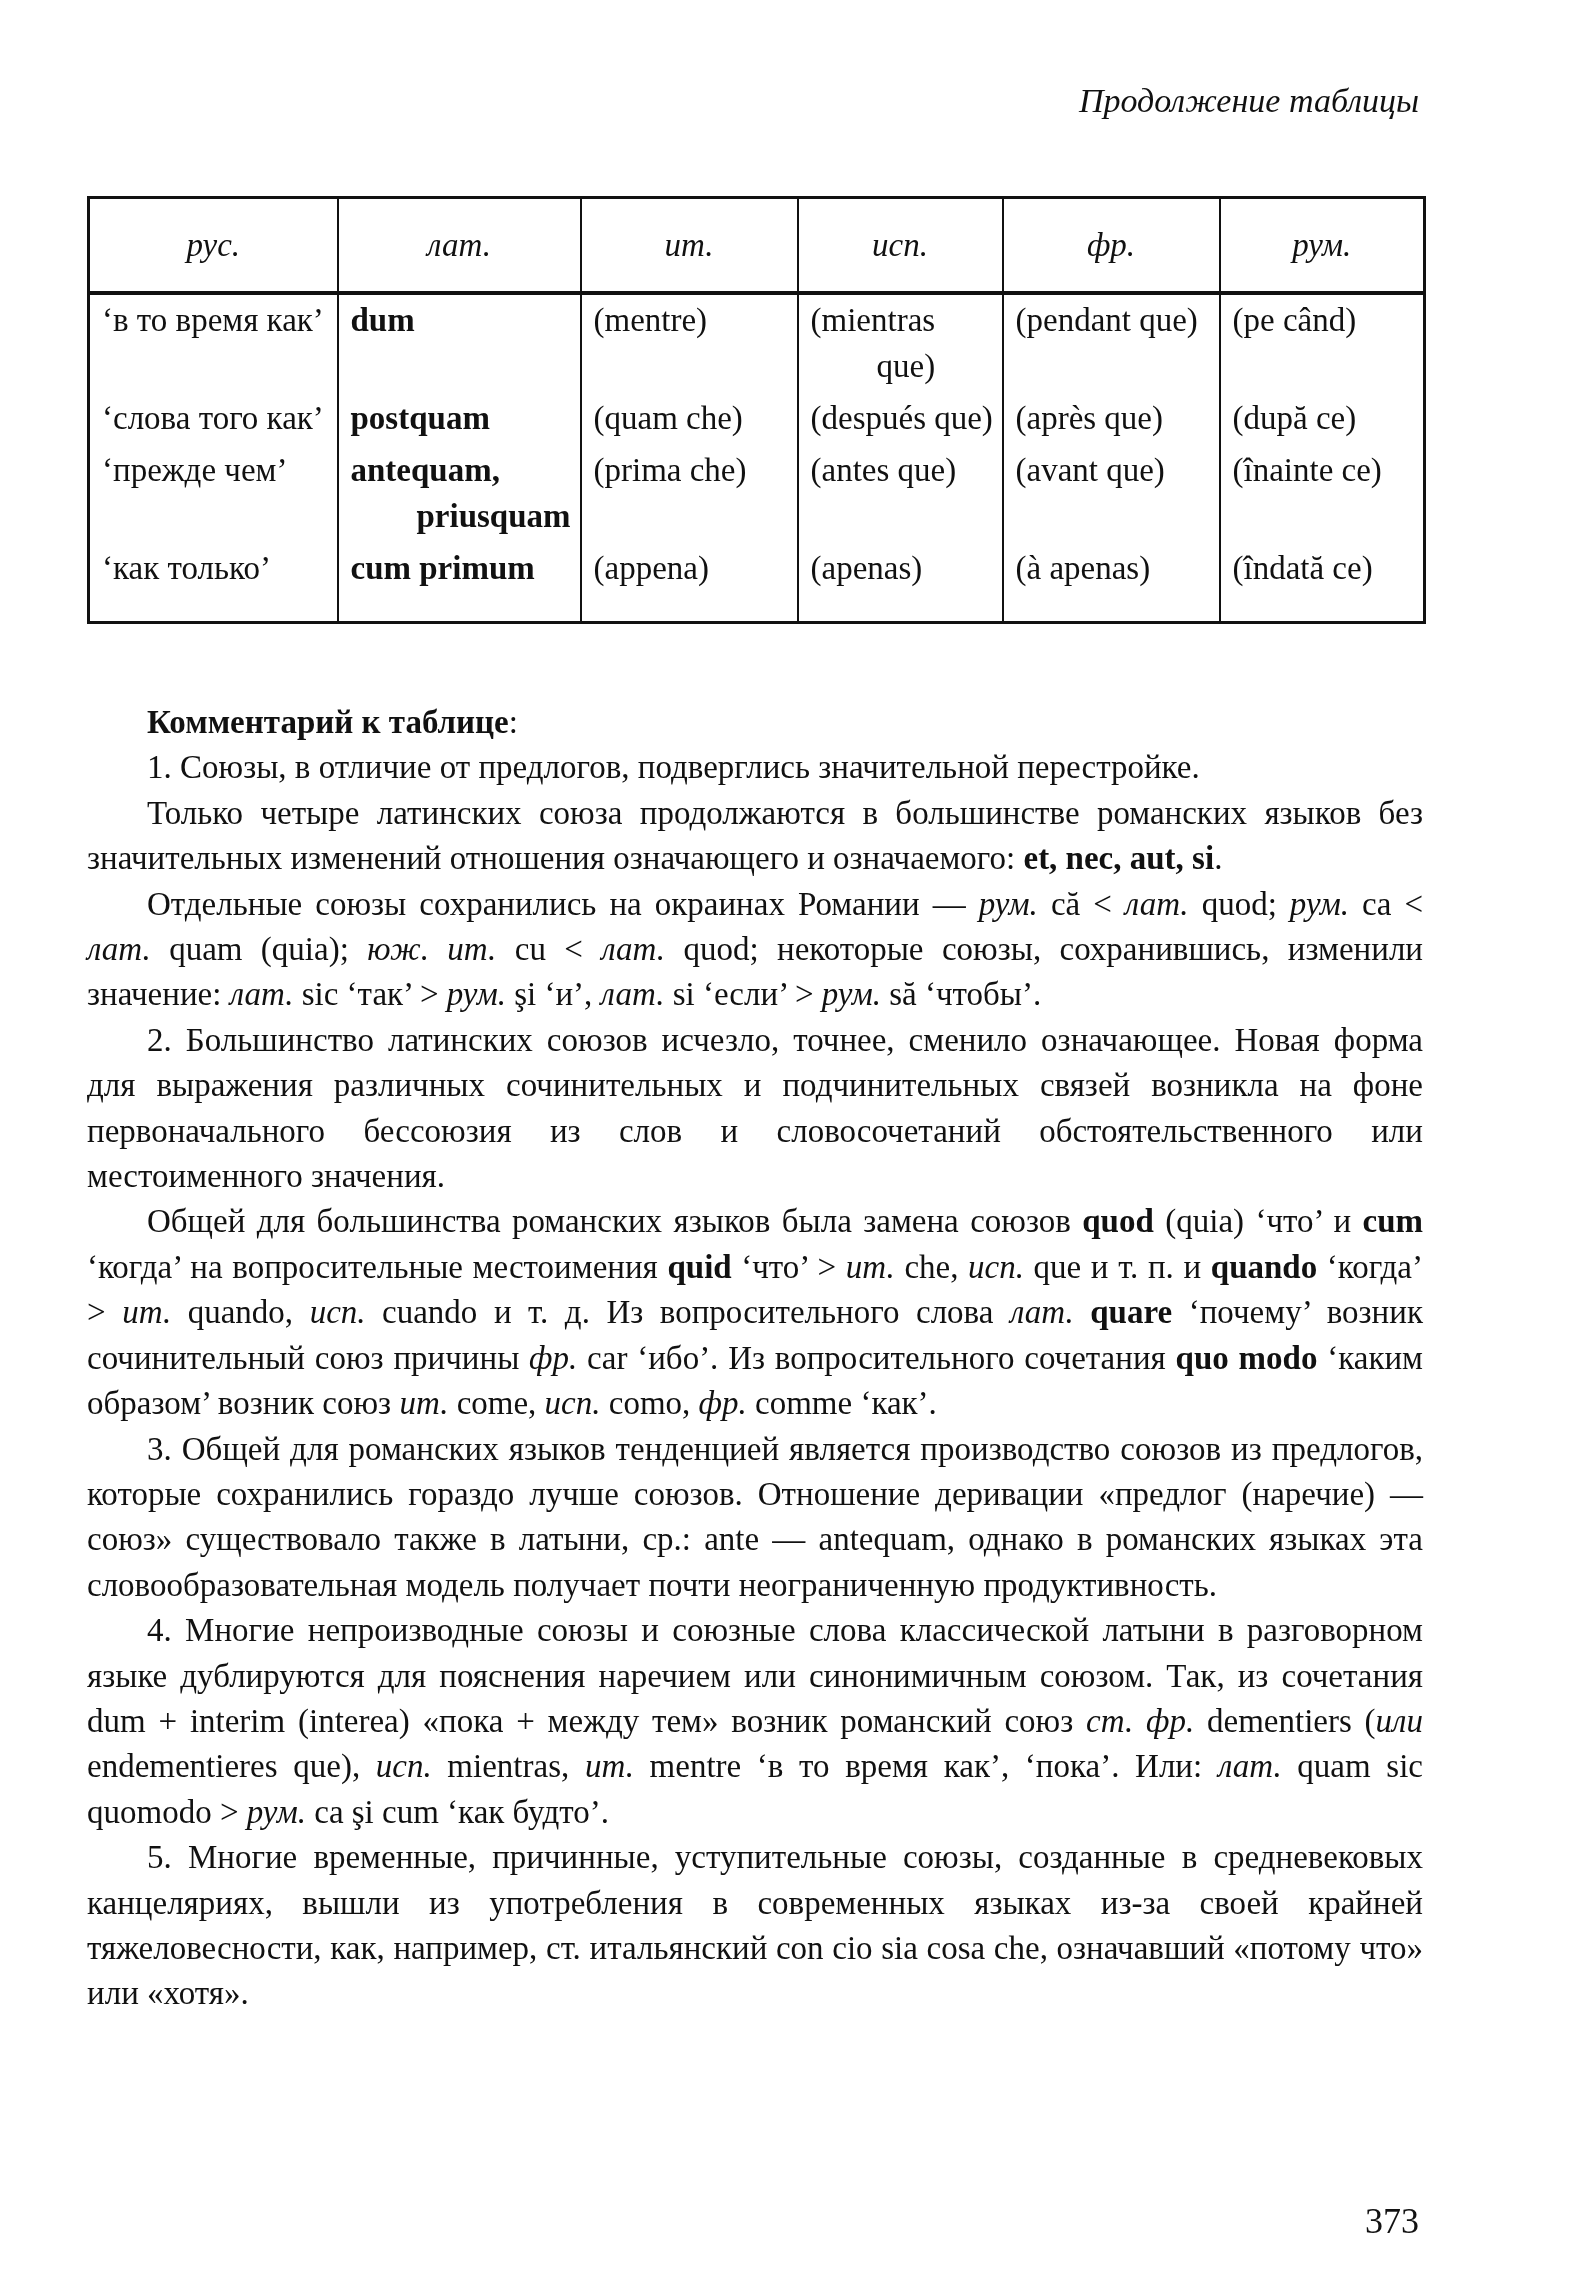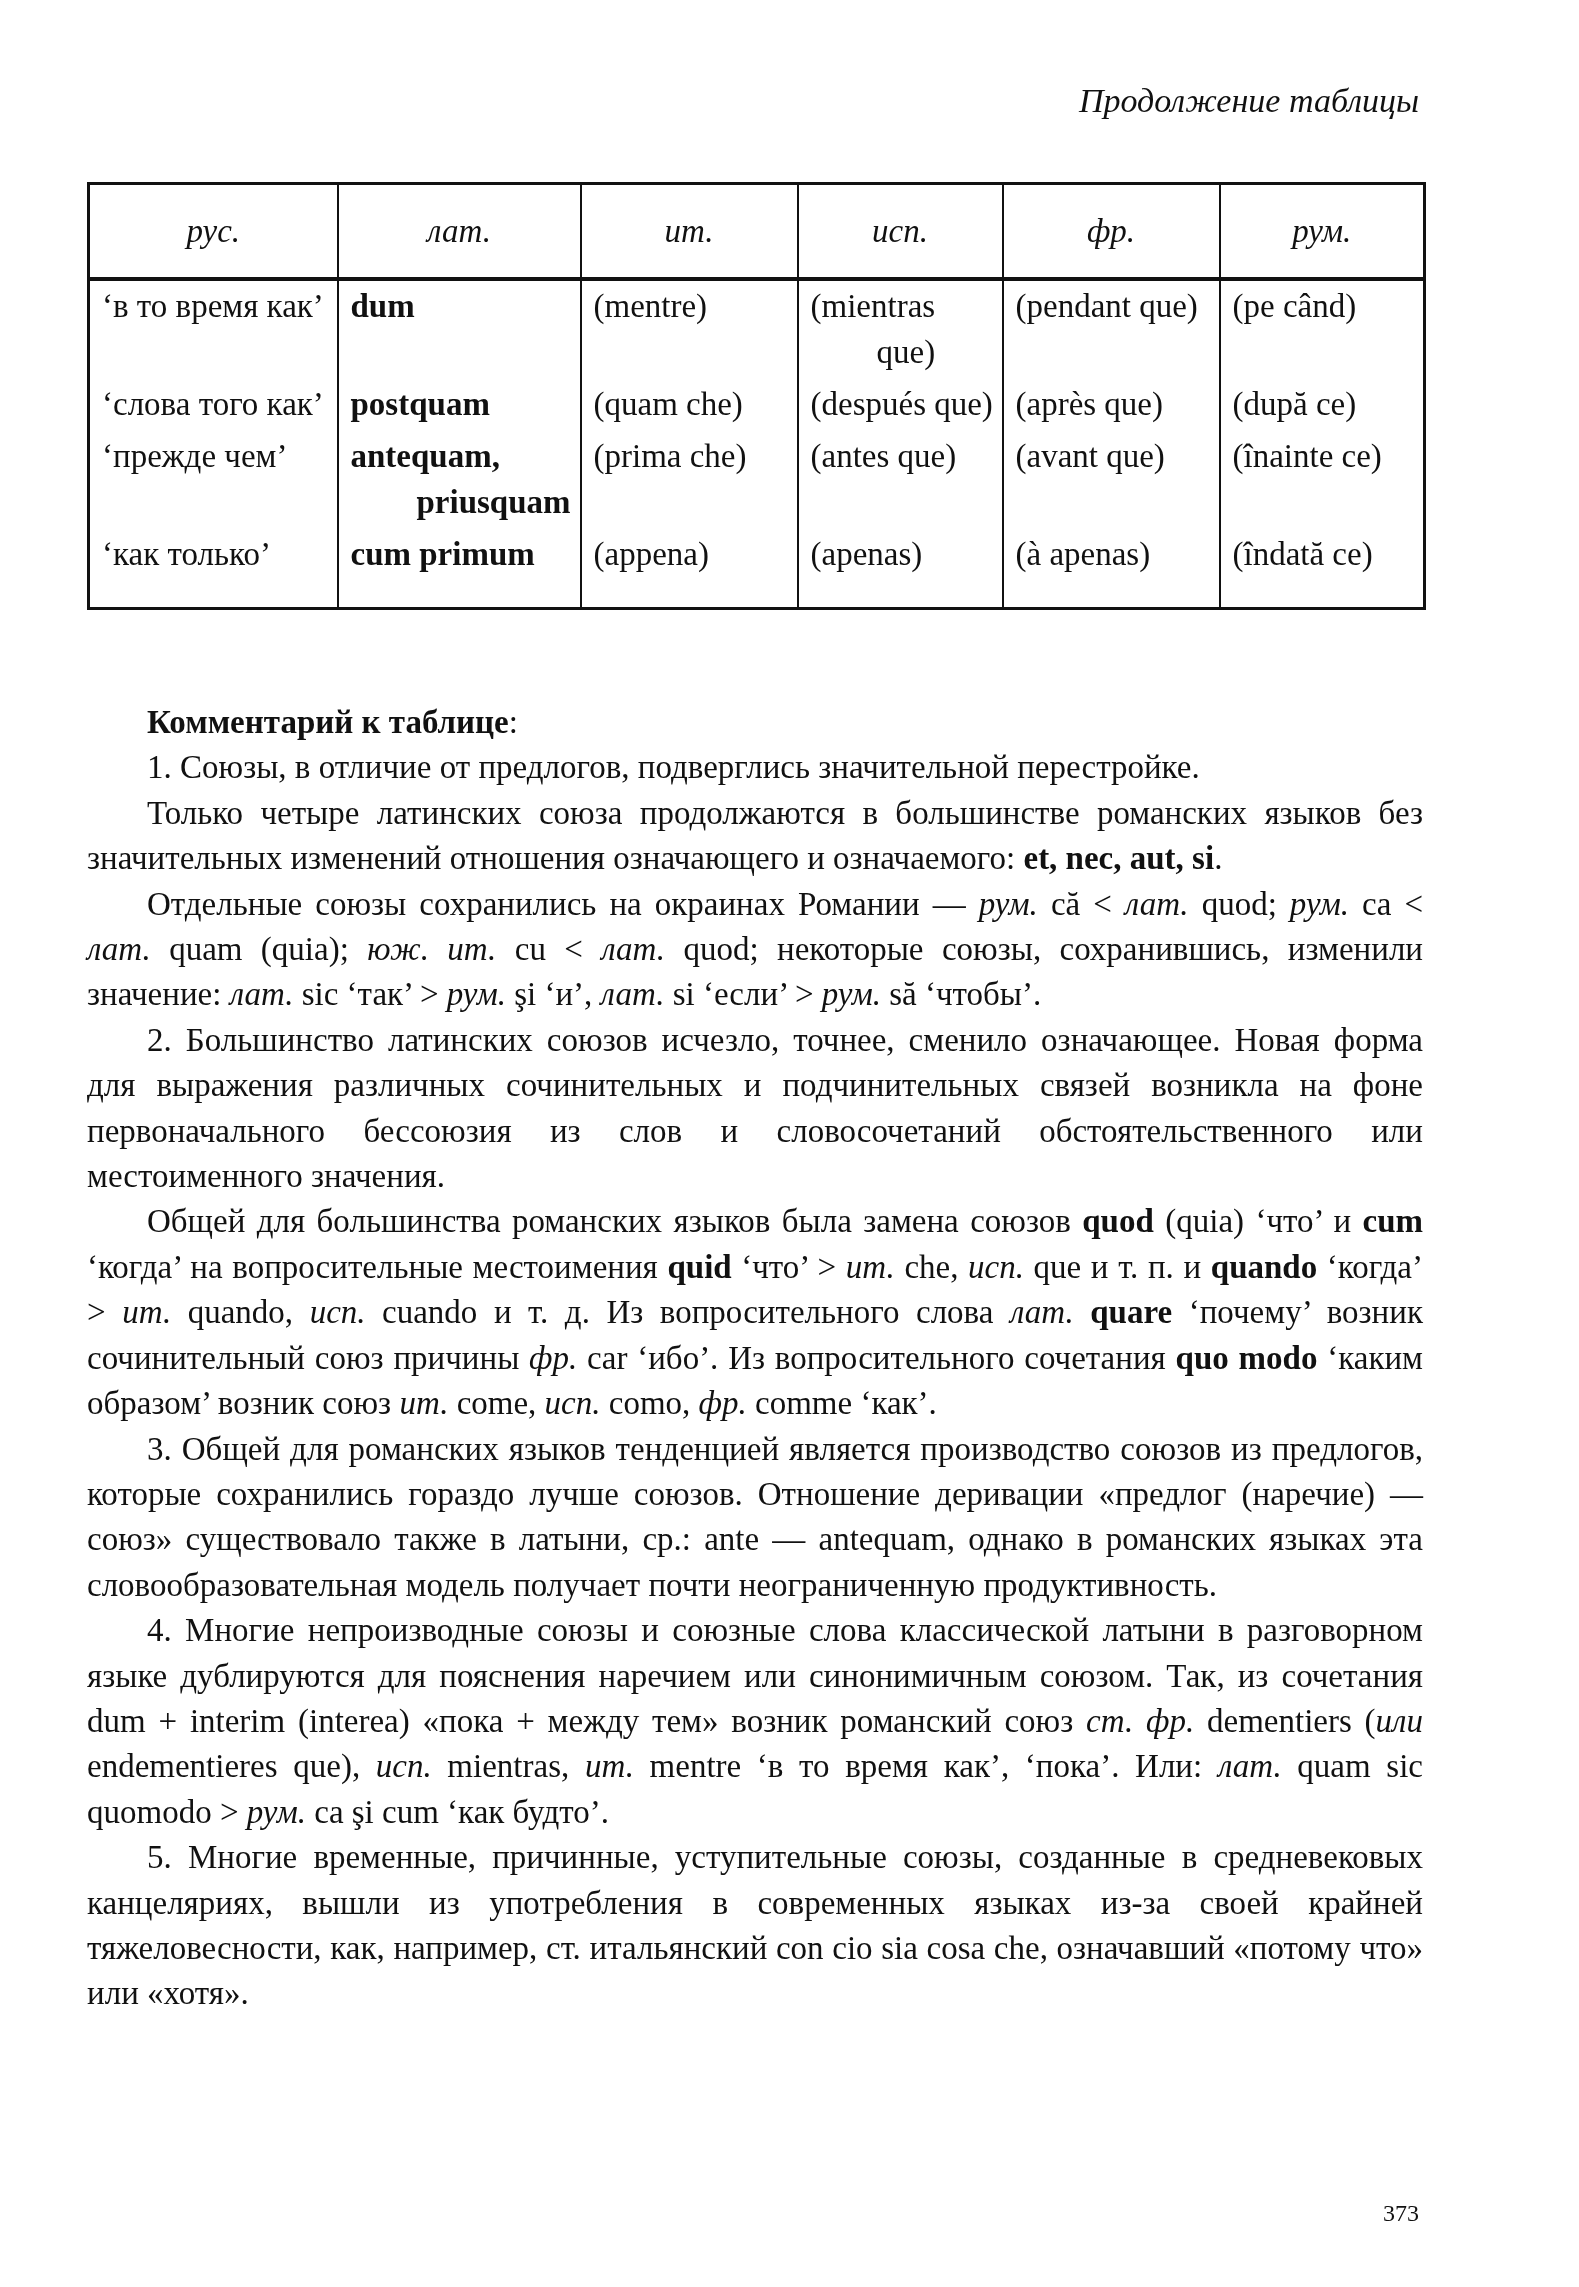--- a/index.html
+++ b/index.html
@@ -1,35 +1,35 @@
 <!DOCTYPE html>
 <html><head>
 <meta charset="utf-8">
 <style>
   html, body { margin: 0; padding: 0; background: #ffffff; }
   body { width: 1579px; height: 2287px; position: relative; overflow: hidden;
          font-family: "Liberation Serif", "DejaVu Serif", serif; color: #111111; }
   .running-head { position: absolute; top: 82px; right: 160px; font-size: 34px; font-style: italic; }
-  table.conj { position: absolute; left: 87px; top: 182px; width: 1336px; border-collapse: collapse;
+  table.conj { position: absolute; left: 87px; top: 196px; width: 1336px; border-collapse: collapse;
                border: 3px solid #111; table-layout: fixed; font-size: 33px; line-height: 46px; }
   table.conj th { font-weight: normal; font-style: italic; height: 92px; text-align: center;
                   border: 2px solid #111; border-bottom: 4px solid #111; padding: 0; }
   table.conj td { border-left: 2px solid #111; border-right: 2px solid #111; vertical-align: top;
                   padding: 2px 8px 4px 12px; }
   table.conj tr.last td { padding-bottom: 30px; }
   .hang { display: block; padding-left: 34px; text-indent: -34px; }
   .lat { font-weight: bold; }
   .hang2 { display: block; padding-left: 66px; text-indent: -66px; }
   .text { position: absolute; left: 87px; top: 680px; width: 1336px; font-size: 33px; line-height: 45.4px;
           text-align: justify; margin-top: 20px; }
   .text p { margin: 0; text-indent: 60px; }
   .text p.head { font-weight: bold; }
   .b { font-weight: bold; }
   .i { font-style: italic; }
-  .page-number { position: absolute; top: 2200px; right: 160px; font-size: 24px; }
+  .page-number { position: absolute; top: 2200px; right: 160px; font-size: 36px; }
 </style>
 </head>
 <body>
 
 <div class="running-head">Продолжение таблицы</div>
 
 <table class="conj">
   <colgroup>
     <col style="width:249px">
       <col style="width:243px">

